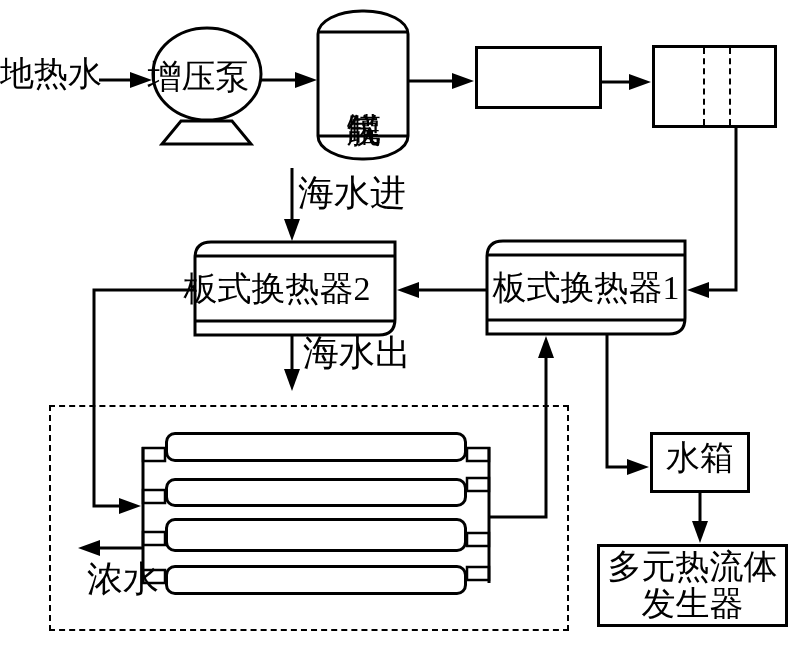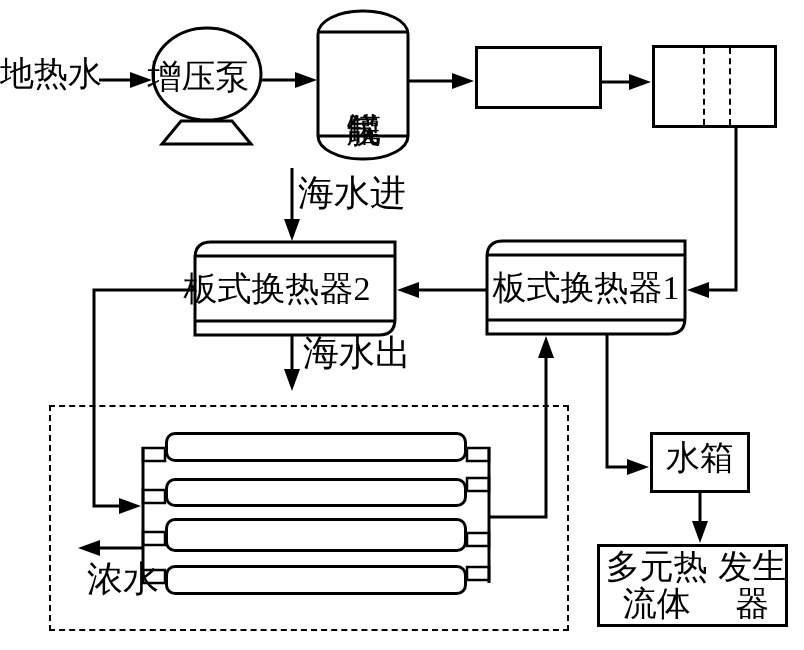--- a/index.html
+++ b/index.html
@@ -14,21 +14,21 @@
     font-size:34px;line-height:1.08;white-space:nowrap;color:#000;
   }
   .lbl.left{justify-content:flex-start;}
   .vert{
     writing-mode:vertical-rl;text-orientation:upright;
     display:flex;align-items:center;justify-content:center;
   }
   .dashedline{position:absolute;top:0;bottom:0;width:0;border-left:2px dashed #000;}
   .enclosure{position:absolute;border:2px dashed #000;box-sizing:border-box;}
   .vessel{border-radius:10px;}
-  .twoline{flex-direction:row;white-space:normal;text-align:center;}
+  .twoline{flex-direction:column;white-space:normal;text-align:center;}
 </style>
 </head>
 <body>
 
 <div id="stage">
 
   <svg id="wires" viewBox="0 0 804 650" xmlns="http://www.w3.org/2000/svg" fill="none" stroke="#000" stroke-width="3">
 
     <line x1="99" y1="80" x2="133" y2="80"></line>
     <polygon fill="#000" stroke="none" points="152,80 130,72 130,88"></polygon>

